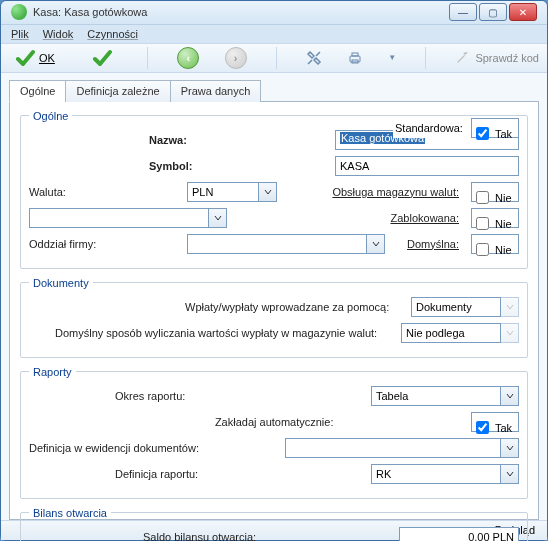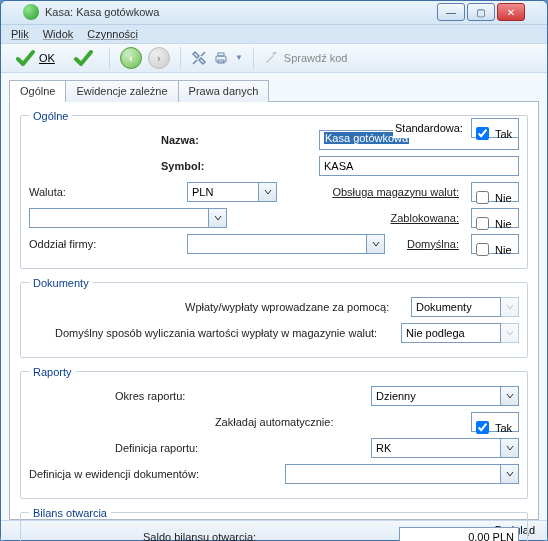--- a/index.html
+++ b/index.html
@@ -20,21 +20,21 @@
     border-radius: 6px;
     display: flex;
     flex-direction: column;
   }
   .titlebar {
     height: 28px;
     background: linear-gradient(#eaf3fb, #d5e6f5);
     border-bottom: 1px solid #b8cfe5;
     display: flex;
     align-items: center;
-    padding: 0 22px;
+    padding: 0 10px;
     border-radius: 6px 6px 0 0;
   }
   .titlebar .appicon {
     width: 16px; height: 16px;
     border-radius: 50%;
     background: radial-gradient(circle at 30% 30%, #8fe68f, #2a9a2a);
     margin-right: 6px;
   }
   .titlebar .title { color: #333; flex: 1; }
   .winbtns { display: flex; gap: 2px; }
@@ -58,20 +58,21 @@
   .menubar span { text-decoration: underline; text-decoration-color: rgba(0,0,0,0.3); }
   .toolbar {
     height: 34px;
     background: linear-gradient(#f6fafd,#e2edf7);
     border-top: 1px solid #c7d9ea;
     border-bottom: 1px solid #c7d9ea;
     display: flex;
     align-items: center;
     padding: 0 8px;
     gap: 6px;
+    justify-content: space-between;
   }
   .tbtn { display:flex; align-items:center; gap:4px; padding:3px 6px; border-radius:3px;}
   .sep { width:1px; height:22px; background:#c7d9ea; margin:0 4px;}
   .chk-green { position:relative; width:20px; height:20px;}
   .chk-green svg { width:20px;height:20px;}
   .navarrow { width:22px;height:22px;border-radius:50%; display:flex;align-items:center;justify-content:center; }
   .navarrow.enabled { background:radial-gradient(circle at 35% 30%, #cdeec4,#6cbf4f); border:1px solid #4c9b33;}
   .navarrow.disabled { background:radial-gradient(circle at 35% 30%, #eee,#ccc); border:1px solid #bbb;}
   .navarrow span{color:#fff;font-weight:bold;}
   .smallicon { width:16px;height:16px; display:flex;align-items:center;justify-content:center; color:#6b8aad;}
@@ -112,21 +113,21 @@
     padding: 0 4px;
     font-size: 11px;
   }
   .row { display:flex; align-items:center; margin-bottom:6px; gap:6px;justify-content:flex-end;}
   .lbl { width:152px; color:#222;}
   .lbl.bold { font-weight:bold;}
   input[type=text].field, .pseudo-input {
     height:20px; border:1px solid #7a9cbf; padding:1px 4px;
     font: inherit; background:#fff;
   }
-  .field-wide { width: 200px;}
+  .field-wide { width: 184px; margin-left: 28px;}
   .combo { display:flex; }
   .combo .box {
     height:20px; border:1px solid #7a9cbf; background:#fff;
     padding:1px 4px; display:flex; align-items:center;
   }
   .combo .btn {
     width:18px;height:20px;border:1px solid #7a9cbf;border-left:none;
     background:linear-gradient(#f4f8fc,#dde8f2);
     display:flex;align-items:center;justify-content:center;
   }
@@ -212,21 +213,21 @@
       <svg width="14" height="14" viewBox="0 0 16 16">
           <path d="M3 13 L11 5 M10 2 L12 4 M13 1 L13 3 M14 2 L12 2" stroke="#bbb" stroke-width="1.5" fill="none"></path>
         </svg>
       <span>Sprawdź kod</span>
     </div>
   </div>
 
   <div class="content">
     <div class="tabrow">
       <div class="tab active">Ogólne</div>
-      <div class="tab">Ewidencje zależne</div>
+      <div class="tab">Definicja zależne</div>
       <div class="tab">Prawa danych</div>
     </div>
     <div class="panel">
 
       <fieldset class="group">
         <legend class="section-label">Ogólne</legend>
         <div class="stdrow">
           <span>Standardowa:</span>
           <label class="chkfield">
             <input type="checkbox" checked="" style="">
@@ -315,57 +316,57 @@
               </div>
           </div>
         </div>
       </fieldset>
 
       <fieldset class="group">
         <legend class="section-label">Raporty</legend>
         <div class="row">
           <div class="lbl" style="width:250px;">Okres raportu:</div>
           <div class="combo">
-            <div class="box" style="width:130px;">Dzienny</div>
+            <div class="box" style="width:130px;">Tabela</div>
             <div class="btn">
                 <svg viewBox="0 0 8 8">
                   <path d="M1 2 L4 6 L7 2" stroke="#333" fill="none"></path>
                 </svg>
               </div>
           </div>
         </div>
         <div class="row">
           <div class="lbl" style="width:250px;margin-left:44px;">Zakładaj automatycznie:</div>
           <label class="chkfield">
             <input type="checkbox" checked="" style="">
             <span>Tak</span>
           </label>
-        </div>
-        <div class="row">
-          <div class="lbl" style="width:250px;">Definicja raportu:</div>
-          <div class="combo">
-            <div class="box" style="width:130px;">RK</div>
-            <div class="btn">
-                <svg viewBox="0 0 8 8">
-                  <path d="M1 2 L4 6 L7 2" stroke="#333" fill="none"></path>
-                </svg>
-              </div>
-          </div>
         </div>
         <div class="row">
           <div class="lbl" style="width:250px;">Definicja w ewidencji dokumentów:</div>
           <div class="combo" style="flex:1">
             <div class="box" style="flex:1"></div>
             <div class="btn">
                 <svg viewBox="0 0 8 8">
                   <path d="M1 2 L4 6 L7 2" stroke="#333" fill="none"></path>
                 </svg>
               </div>
           </div>
         </div>
+        <div class="row">
+          <div class="lbl" style="width:250px;">Definicja raportu:</div>
+          <div class="combo">
+            <div class="box" style="width:130px;">RK</div>
+            <div class="btn">
+                <svg viewBox="0 0 8 8">
+                  <path d="M1 2 L4 6 L7 2" stroke="#333" fill="none"></path>
+                </svg>
+              </div>
+          </div>
+        </div>
       </fieldset>
 
       <fieldset class="group">
         <legend class="section-label">Bilans otwarcia</legend>
         <div class="row">
           <div class="lbl" style="width:250px;">Saldo bilansu otwarcia:</div>
           <input type="text" class="field balance-input" value="0,00 PLN" style="">
         </div>
       </fieldset>
 

